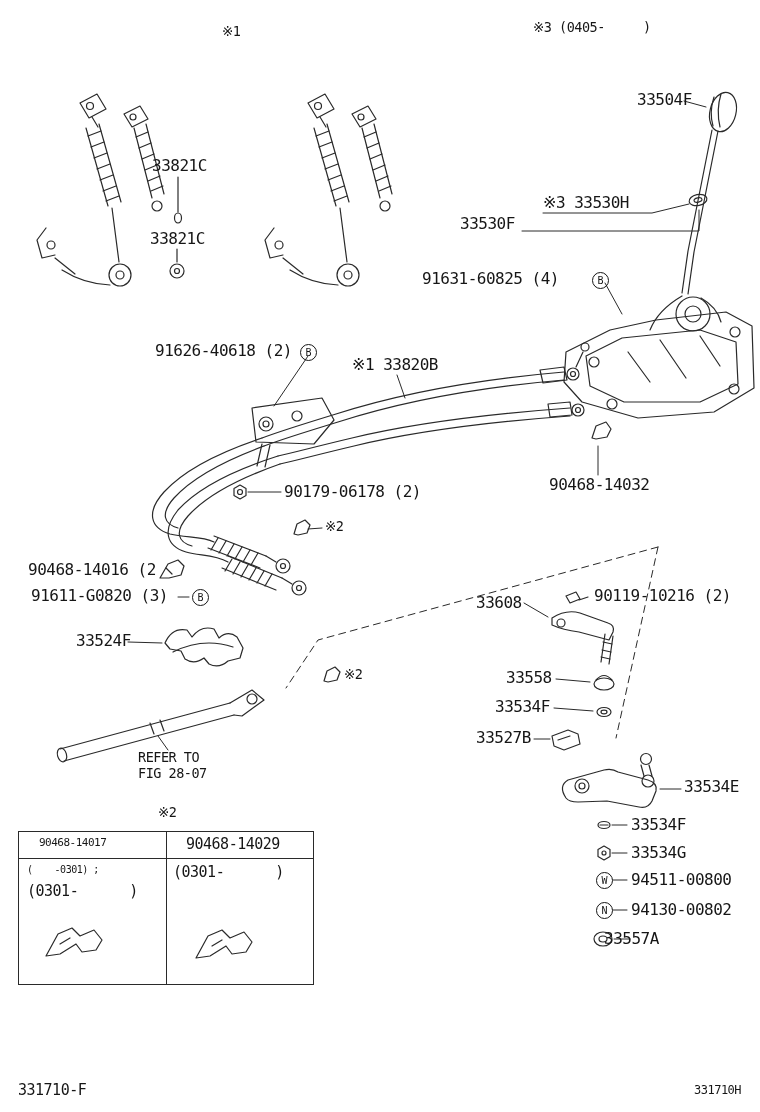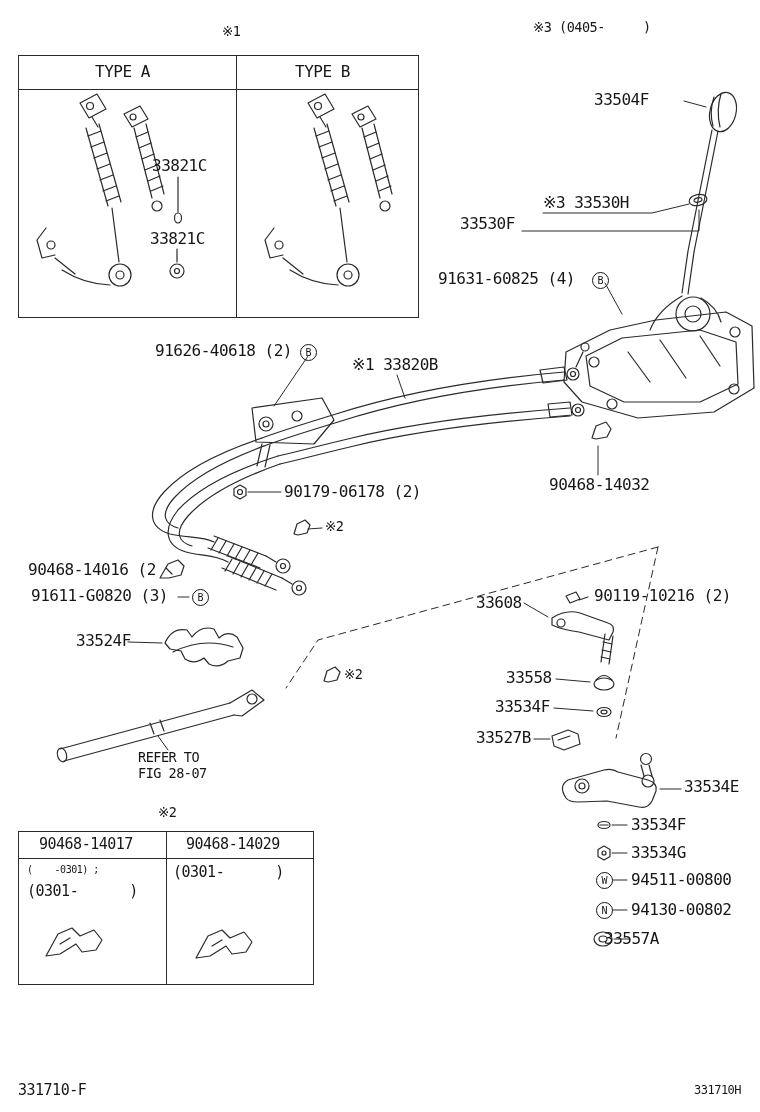--- a/index.html
+++ b/index.html
@@ -195,33 +195,27 @@
   <g stroke-dasharray="7 5" stroke-width="1">
     <path d="M658,547 L318,640 L286,688"></path>
     <path d="M658,547 L616,738"></path>
   </g>
  </g>
 </svg>
 
 <div class="lbl sm" style="left:222px;top:24px">※1</div>
 <div class="lbl sm" style="left:533px;top:20px">※3 (0405-     )</div>
 
-<div class="typebox">
-  <div class="vdiv"></div>
-  <div class="hdiv"></div>
-  <div class="lbl rel" style="left:76px;top:8px">TYPE A</div>
-  <div class="lbl rel" style="left:276px;top:8px">TYPE B</div>
-</div>
 <div class="lbl" style="left:152px;top:158px">33821C</div>
 <div class="lbl" style="left:150px;top:231px">33821C</div>
 
-<div class="lbl" style="left:594px;top:92px">33504F</div>
+<div class="lbl" style="left:637px;top:92px">33504F</div>
 <div class="lbl" style="left:543px;top:195px">※3 33530H</div>
 <div class="lbl" style="left:460px;top:216px">33530F</div>
-<div class="lbl" style="left:438px;top:271px">91631-60825 (4)</div>
+<div class="lbl" style="left:422px;top:271px">91631-60825 (4)</div>
 <span class="badge" style="left:592px;top:272px">B</span>
 
 <div class="lbl" style="left:155px;top:343px">91626-40618 (2)</div>
 <span class="badge" style="left:300px;top:344px">B</span>
 <div class="lbl" style="left:352px;top:357px">※1 33820B</div>
 <div class="lbl" style="left:284px;top:484px">90179-06178 (2)</div>
 <div class="lbl" style="left:549px;top:477px">90468-14032</div>
 <div class="lbl sm" style="left:325px;top:519px">※2</div>
 <div class="lbl" style="left:28px;top:562px">90468-14016 (2</div>
 <div class="lbl" style="left:31px;top:588px">91611-G0820 (3)</div>
@@ -242,21 +236,21 @@
 <span class="badge" style="left:596px;top:872px">W</span>
 <div class="lbl" style="left:631px;top:872px">94511-00800</div>
 <span class="badge" style="left:596px;top:902px">N</span>
 <div class="lbl" style="left:631px;top:902px">94130-00802</div>
 <div class="lbl" style="left:604px;top:931px">33557A</div>
 
 <div class="lbl sm" style="left:158px;top:805px">※2</div>
 <div class="btable">
   <div class="vdiv"></div>
   <div class="hdiv"></div>
-  <div class="lbl rel" style="left:20px;top:5px;font-size:15px">90468-14017</div>
+  <div class="lbl rel" style="left:20px;top:5px;font-size:11px">90468-14017</div>
   <div class="lbl rel" style="left:167px;top:5px;font-size:15px">90468-14029</div>
   <div class="lbl rel" style="left:8px;top:33px;font-size:10px">(    -0301) ;</div>
   <div class="lbl rel" style="left:8px;top:52px;font-size:15px">(0301-      )</div>
   <div class="lbl rel" style="left:154px;top:33px;font-size:15px">(0301-      )</div>
 </div>
 
 <div class="lbl big" style="left:18px;top:1083px">331710-F</div>
 <div class="lbl tiny" style="left:694px;top:1084px">331710H</div>
 
 </div>

